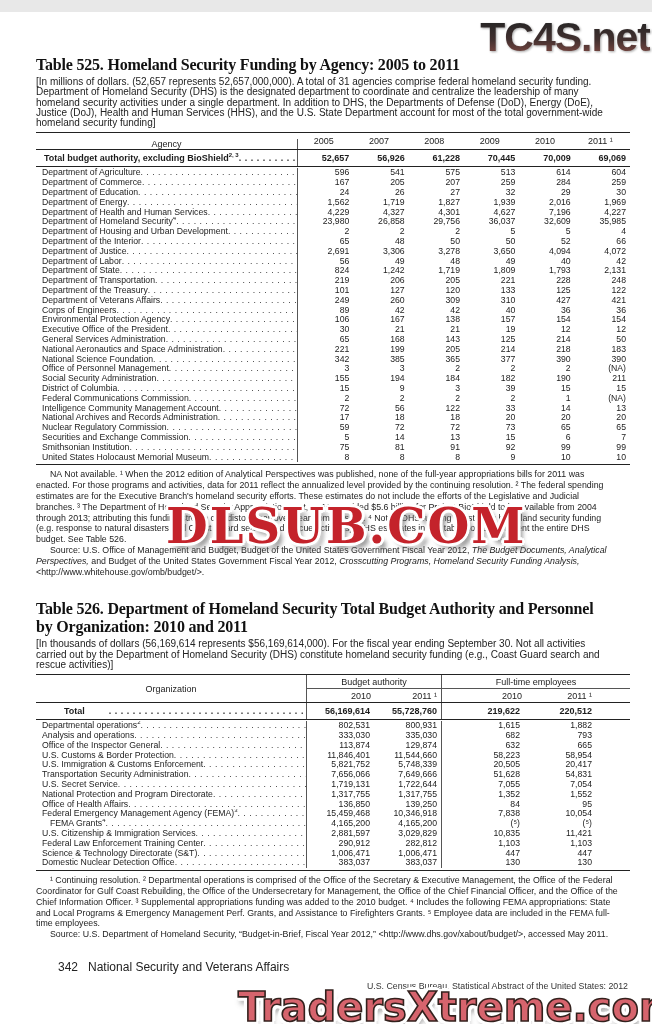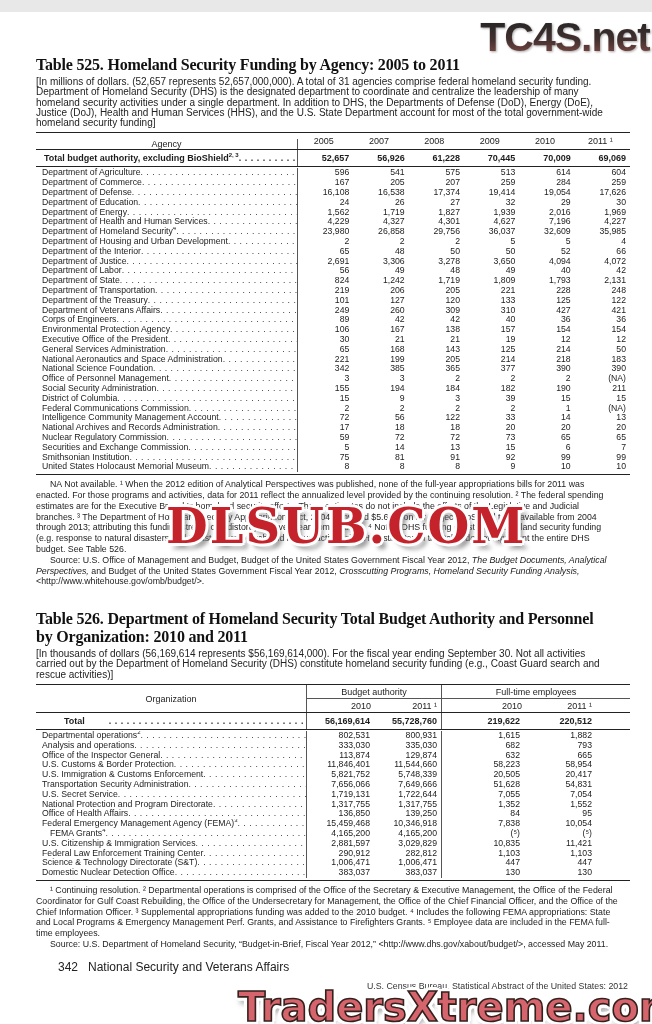--- a/index.html
+++ b/index.html
@@ -136,32 +136,20 @@
             </div>
             <div class="td num v0">167</div>
             <div class="td num v1">205</div>
             <div class="td num v2">207</div>
             <div class="td num v3">259</div>
             <div class="td num v4">284</div>
             <div class="td num v5">259</div>
           </div>
           <div class="tr">
             <div class="td label">
-              <span class="lt">Department of Defense</span>
-              <span class="dots"></span>
-            </div>
-            <div class="td num v0">16,108</div>
-            <div class="td num v1">16,538</div>
-            <div class="td num v2">17,374</div>
-            <div class="td num v3">19,414</div>
-            <div class="td num v4">19,054</div>
-            <div class="td num v5">17,626</div>
-          </div>
-          <div class="tr">
-            <div class="td label">
               <span class="lt">Department of Education</span>
               <span class="dots"></span>
             </div>
             <div class="td num v0">24</div>
             <div class="td num v1">26</div>
             <div class="td num v2">27</div>
             <div class="td num v3">32</div>
             <div class="td num v4">29</div>
             <div class="td num v5">30</div>
           </div>

